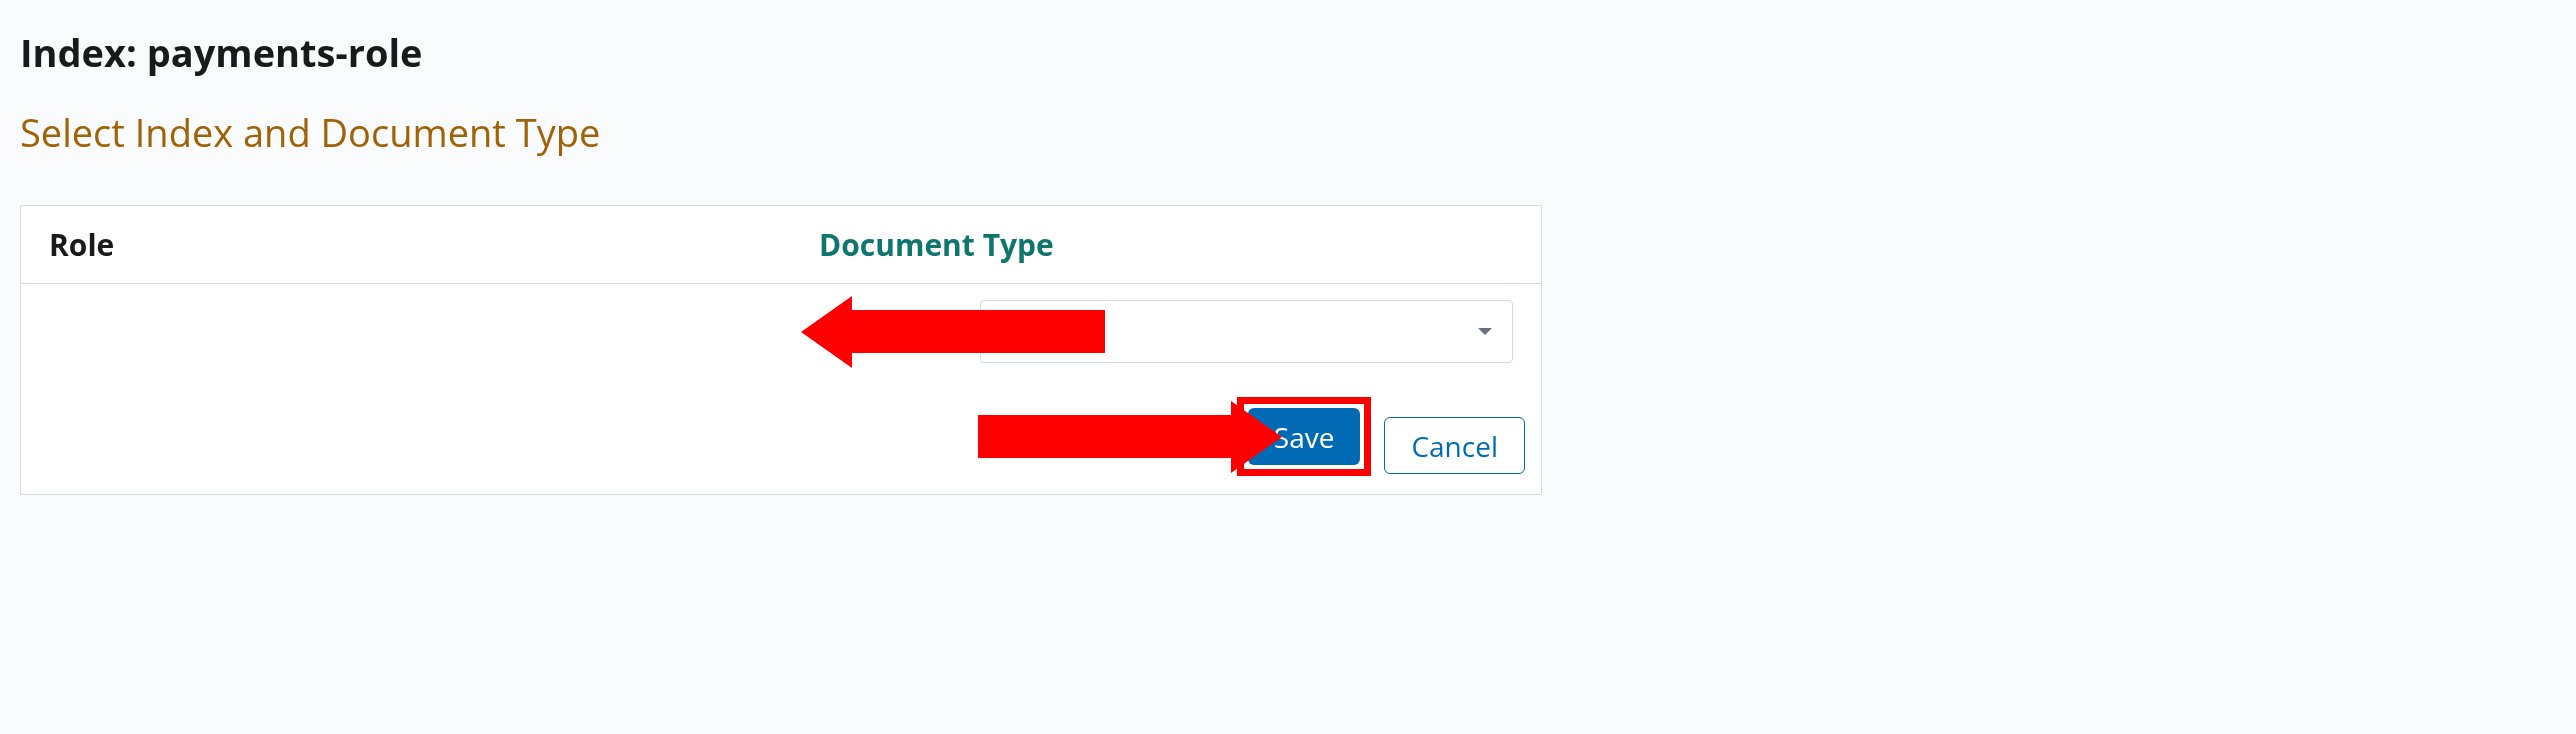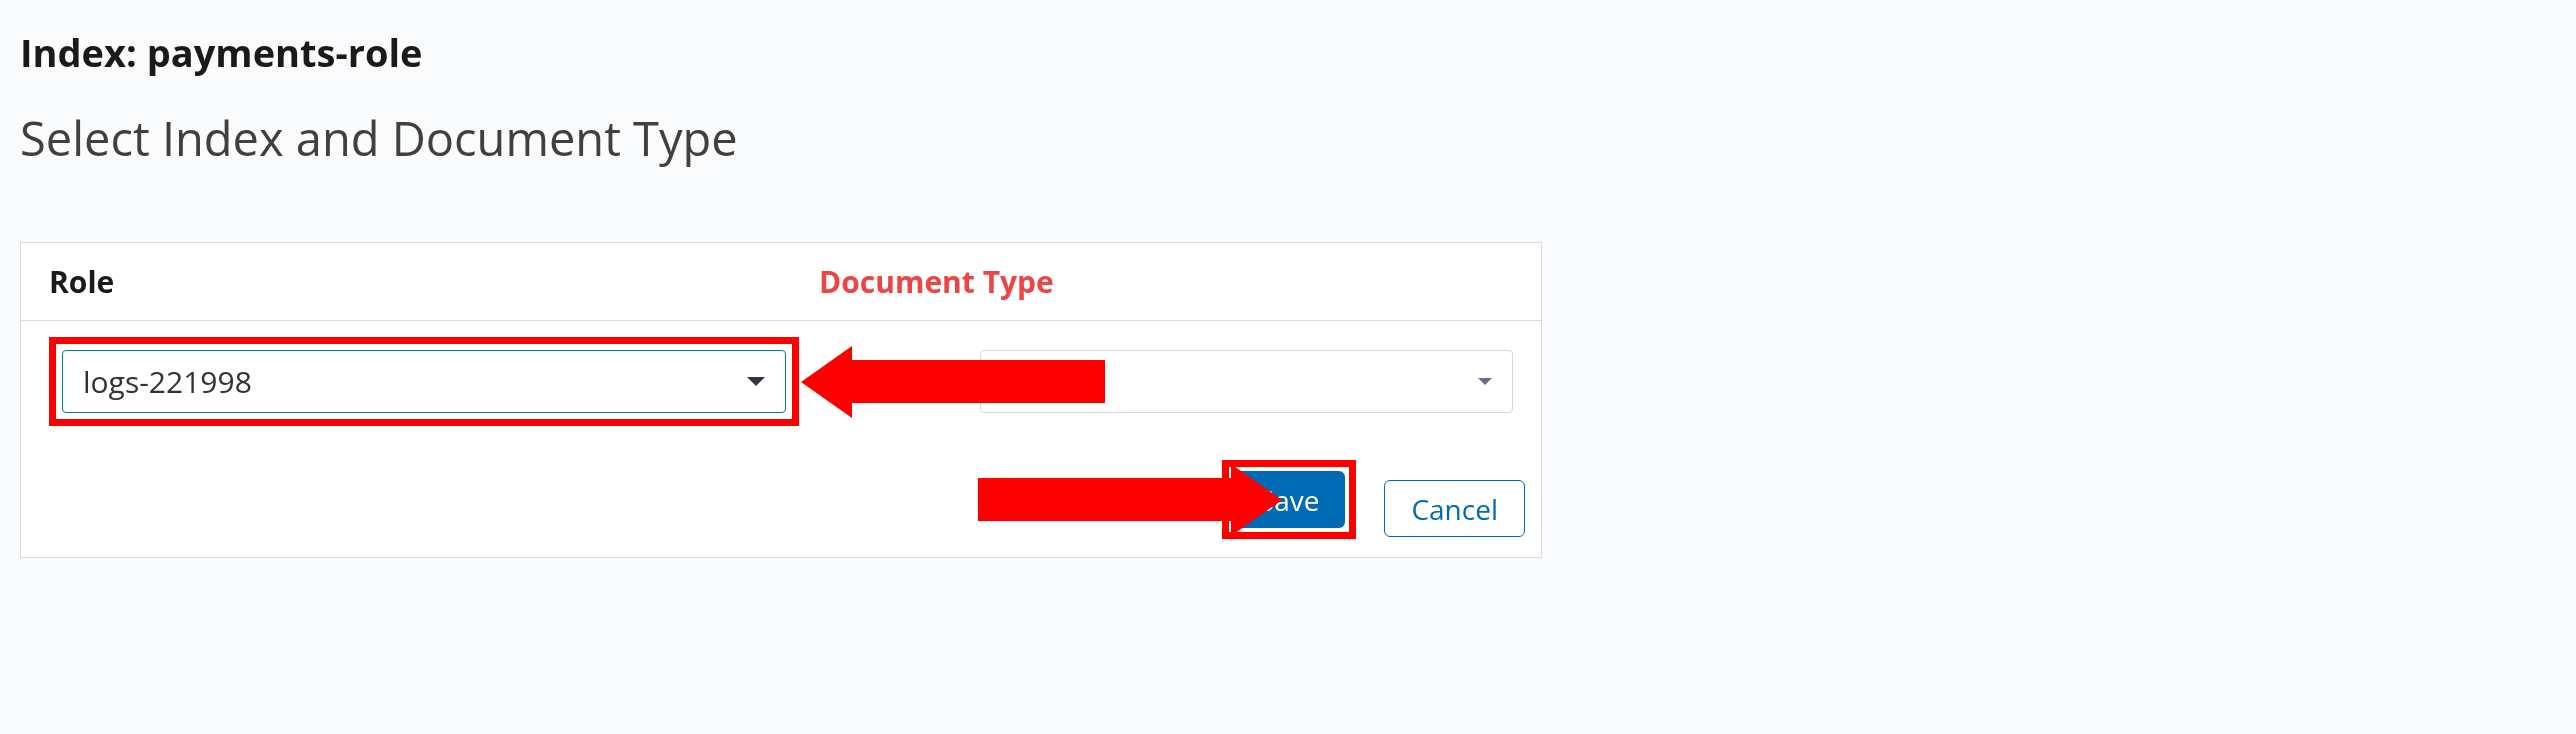--- a/index.html
+++ b/index.html
@@ -16,24 +16,24 @@
       position: relative;
     }
     .role-heading {
       font-size: 38px;
       font-weight: 700;
       color: #1a1a1a;
       margin-bottom: 28px;
       margin-top: 6px;
     }
     .subheading {
-      font-size: 47px;
+      font-size: 38px;
       font-weight: 400;
-      color: #404040;
-      margin-bottom: 72px;
+      color: #a16207;
+      margin-bottom: 47px;
     }
     .panel {
       border: 1px solid #d3dae6;
       background: #fff;
       width: 100%;
       max-width: 1522px;
     }
     .table-head {
       display: flex;
       border-bottom: 1px solid #d3dae6;
@@ -42,21 +42,21 @@
     .col-index {
       flex: 0 0 770px;
       font-size: 30px;
       font-weight: 700;
       color: #1a1a1a;
     }
     .col-doctype {
       flex: 1;
       font-size: 30px;
       font-weight: 700;
-      color: #ef4444;
+      color: #0f766e;
     }
     .table-body {
       position: relative;
       display: flex;
       align-items: center;
       padding: 16px 28px 16px 28px;
       gap: 28px;
     }
     .highlight-wrap-index {
       border: 7px solid #ff0000;
@@ -114,21 +114,21 @@
       width: 253px;
       height: 43px;
       background: #ff0000;
     }
     .footer {
       position: relative;
       display: flex;
       justify-content: flex-end;
       align-items: center;
       padding: 18px 16px 18px 28px;
-      gap: 28px;
+      gap: 13px;
     }
     .highlight-wrap-save {
       border: 7px solid #ff0000;
       padding: 4px;
       display: inline-block;
     }
     .btn {
       height: 57px;
       font-size: 28px;
       border-radius: 6px;
@@ -178,26 +178,20 @@
 
 <div class="subheading">Select Index and Document Type</div>
 
 <div class="panel">
   <div class="table-head">
     <div class="col-index">Role</div>
     <div class="col-doctype">Document Type</div>
   </div>
 
   <div class="table-body">
-    <div class="highlight-wrap-index">
-      <div class="select-field">
-        <span>logs-221998</span>
-        <span class="caret"></span>
-      </div>
-    </div>
 
     <div class="arrow-annotation first">
       <div class="arrow-head-left"></div>
       <div class="arrow-shaft"></div>
     </div>
 
     <div class="doctype-wrap">
       <div class="select-field doctype">
         <span></span>
         <span class="caret small"></span>

